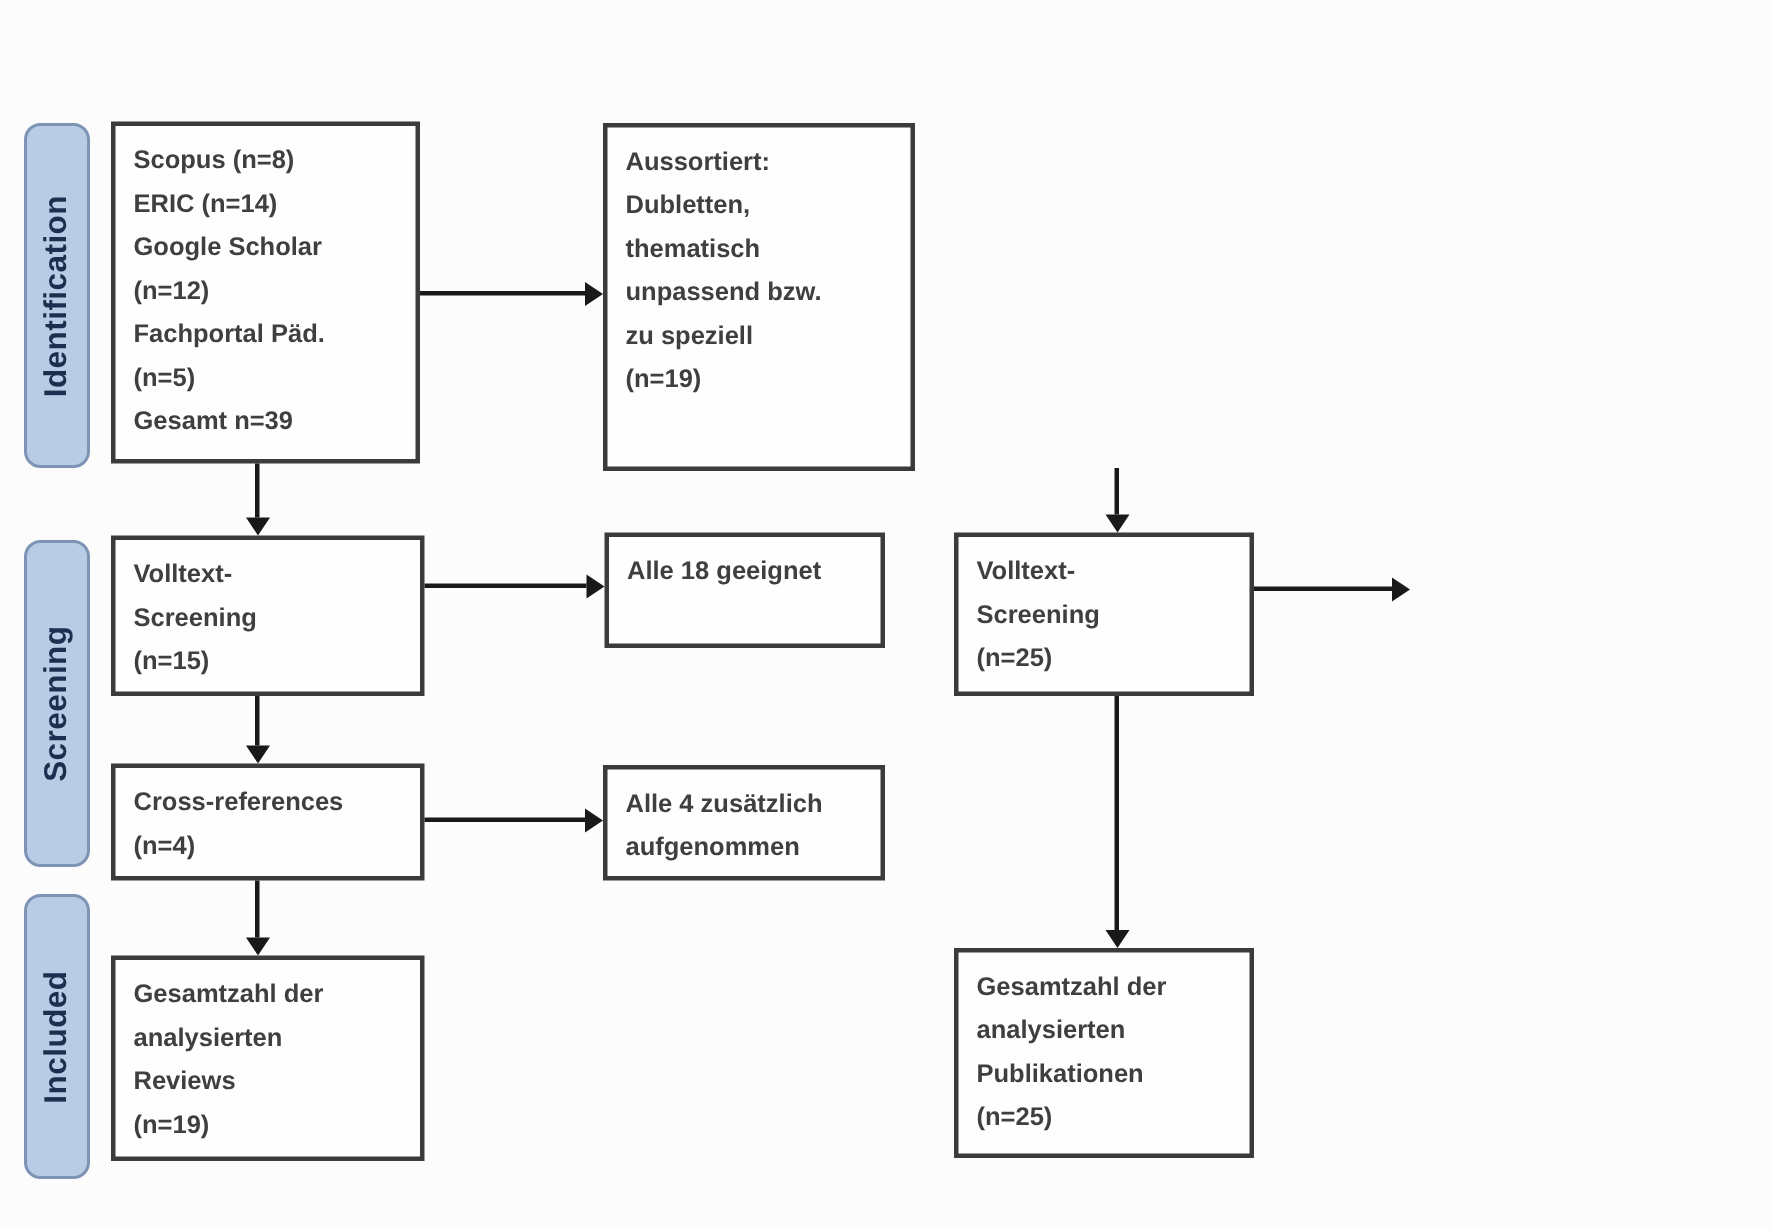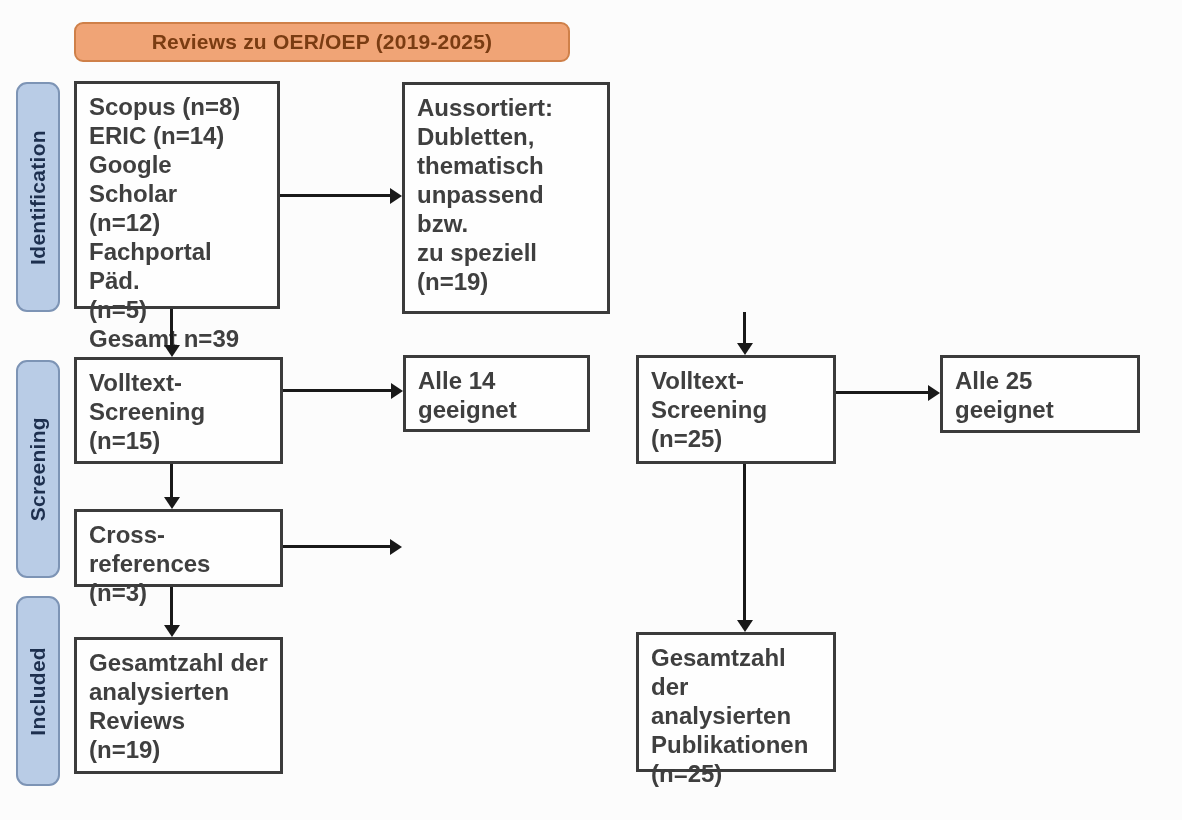--- a/index.html
+++ b/index.html
@@ -23,40 +23,39 @@
   .stage{
     position:absolute;background:var(--stage-fill);border:2px solid var(--stage-border);
     border-radius:11px;display:flex;align-items:center;justify-content:center;
   }
   .stage span{
     writing-mode:vertical-rl;transform:rotate(180deg);
     color:var(--stage-text);font-size:21px;font-weight:700;letter-spacing:0.3px;
   }
   .box{
     position:absolute;background:var(--box-bg);border:3px solid var(--box-border);
-    color:var(--box-text);font-size:24px;font-weight:700;line-height:29px;
+    color:var(--box-text);font-size:17px;font-weight:700;line-height:29px;
     padding:8px 12px;white-space:pre-line;text-align:left;
   }
   .arrow-v{position:absolute;width:3px;background:var(--arrow);}
   .arrow-v::after{
     content:'';position:absolute;left:50%;bottom:-12px;transform:translateX(-50%);
     border:8px solid transparent;border-bottom:0;border-top:12px solid var(--arrow);
   }
   .arrow-h{position:absolute;height:3px;background:var(--arrow);}
   .arrow-h::after{
     content:'';position:absolute;top:50%;right:-12px;transform:translateY(-50%);
     border:8px solid transparent;border-right:0;border-left:12px solid var(--arrow);
   }
 </style>
 </head>
 <body>
 
 <div class="canvas">
 
-  <div class="hdr" style="left:74px;top:22px;width:496px;height:40px">Reviews zu OER/OEP (2019-2025)</div>
 
   <div class="stage" style="left:16px;top:82px;width:44px;height:230px">
     <span>Identification</span>
   </div>
   <div class="stage" style="left:16px;top:360px;width:44px;height:218px">
     <span>Screening</span>
   </div>
   <div class="stage" style="left:16px;top:596px;width:44px;height:190px">
     <span>Included</span>
   </div>
@@ -70,32 +69,33 @@
 Gesamt n=39</div>
   <div class="box" style="left:402px;top:82px;width:208px;height:232px">Aussortiert:
 Dubletten,
 thematisch
 unpassend bzw.
 zu speziell
 (n=19)</div>
   <div class="box" style="left:74px;top:357px;width:209px;height:107px">Volltext-
 Screening
 (n=15)</div>
-  <div class="box" style="left:403px;top:355px;width:187px;height:77px">Alle 14 geeignet</div>
+  <div class="box" style="left:403px;top:355px;width:187px;height:77px">Alle 18 geeignet</div>
   <div class="box" style="left:74px;top:509px;width:209px;height:78px">Cross-references
-(n=3)</div>
+(n=4)</div>
+  <div class="box" style="left:402px;top:510px;width:188px;height:77px">Alle 4 zusätzlich
+aufgenommen</div>
   <div class="box" style="left:74px;top:637px;width:209px;height:137px">Gesamtzahl der
 analysierten
 Reviews
 (n=19)</div>
 
   <div class="box" style="left:636px;top:355px;width:200px;height:109px">Volltext-
 Screening
 (n=25)</div>
-  <div class="box" style="left:940px;top:355px;width:200px;height:78px">Alle 25 geeignet</div>
   <div class="box" style="left:636px;top:632px;width:200px;height:140px">Gesamtzahl der
 analysierten
 Publikationen
 (n=25)</div>
 
   <div class="arrow-v" style="left:170px;top:309px;height:36px"></div>
   <div class="arrow-h" style="left:280px;top:194px;width:110px"></div>
   <div class="arrow-v" style="left:170px;top:464px;height:33px"></div>
   <div class="arrow-h" style="left:283px;top:389px;width:108px"></div>
   <div class="arrow-v" style="left:170px;top:587px;height:38px"></div>

